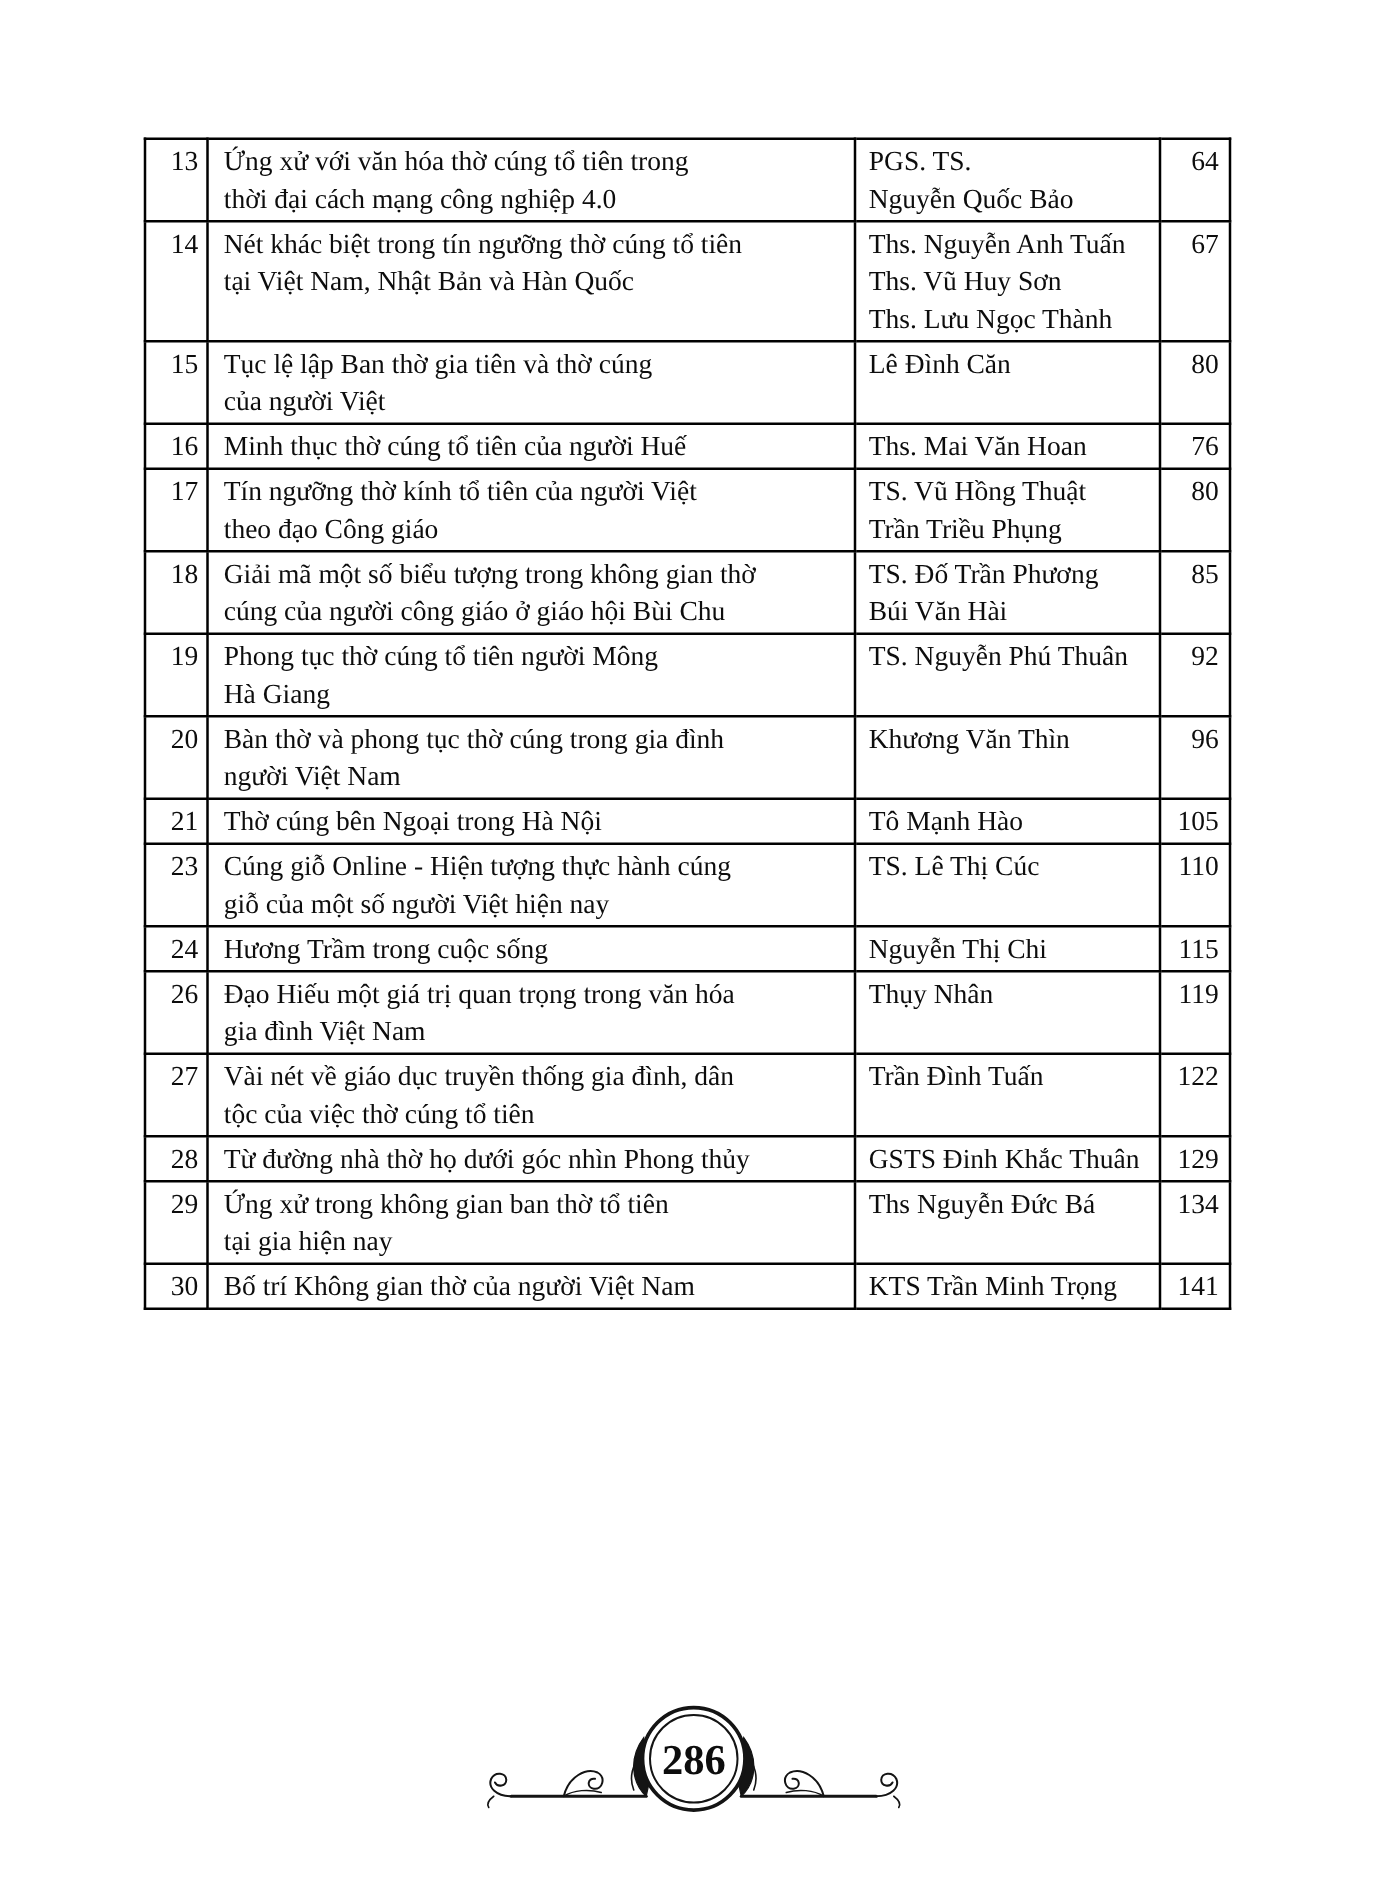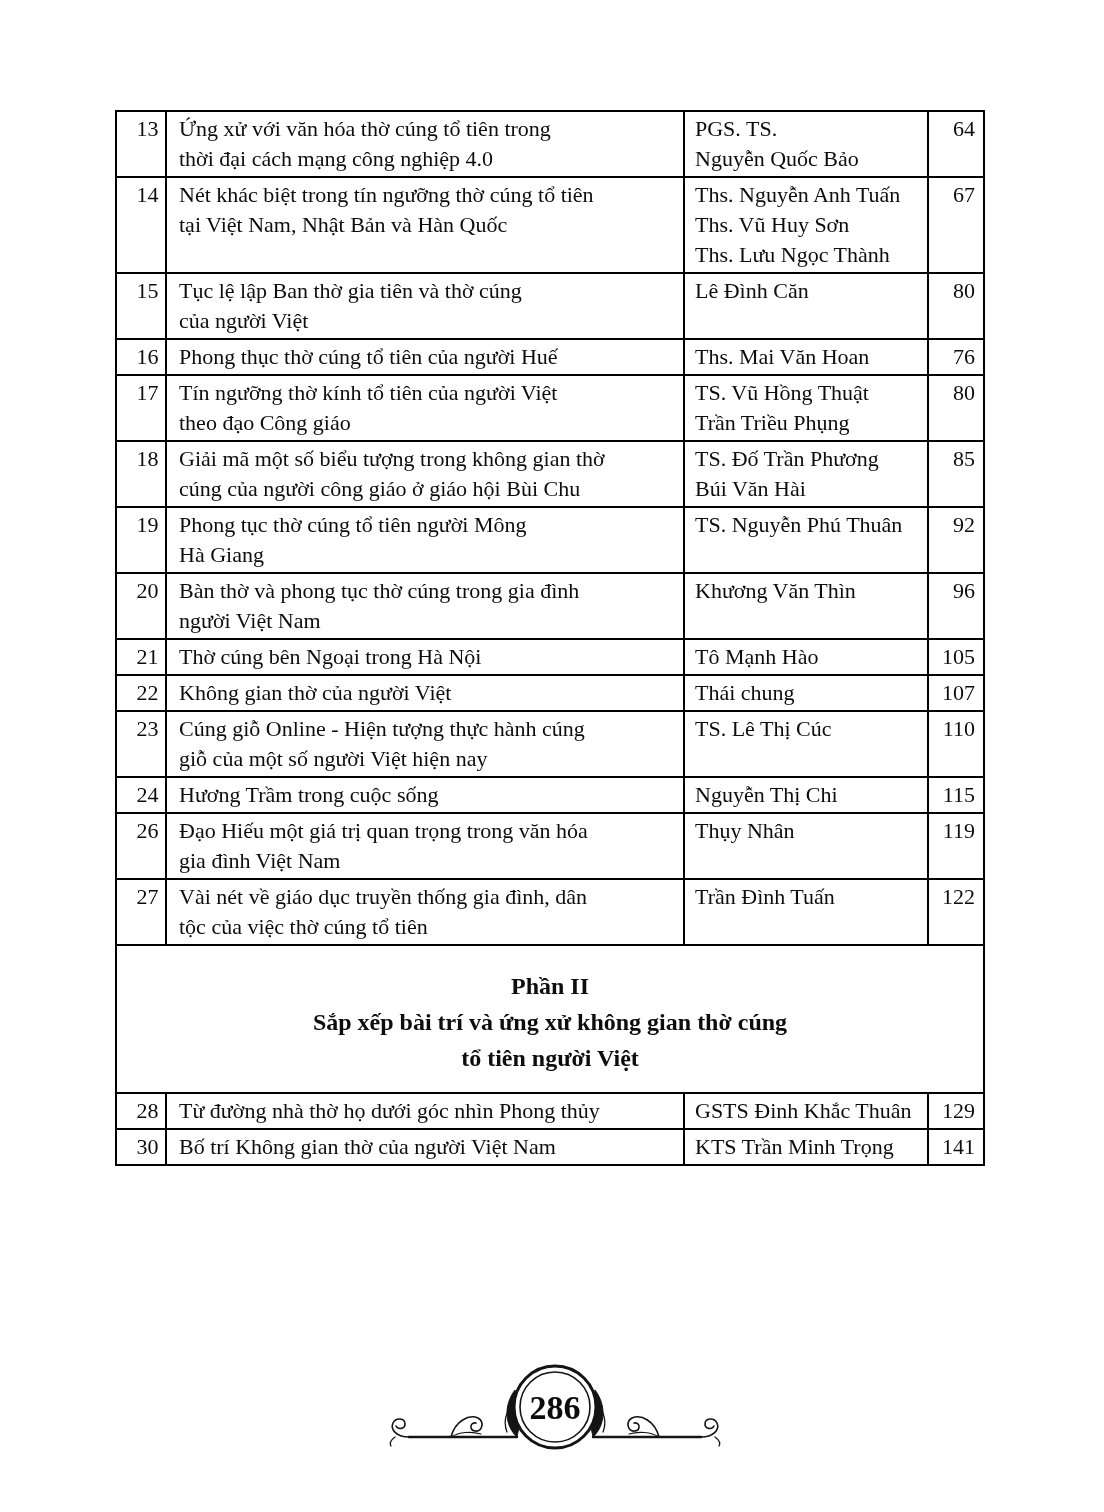--- a/index.html
+++ b/index.html
@@ -106,21 +106,21 @@
       </tr>
       <tr>
         <td class="col-no">15</td>
         <td class="col-title">Tục lệ lập Ban thờ gia tiên và thờ cúng
 của người Việt</td>
         <td class="col-author">Lê Đình Căn</td>
         <td class="col-page">80</td>
       </tr>
       <tr>
         <td class="col-no">16</td>
-        <td class="col-title">Phong thục thờ cúng tổ tiên của người Huế</td>
+        <td class="col-title">Minh thục thờ cúng tổ tiên của người Huế</td>
         <td class="col-author">Ths. Mai Văn Hoan</td>
         <td class="col-page">76</td>
       </tr>
       <tr>
         <td class="col-no">17</td>
         <td class="col-title">Tín ngưỡng thờ kính tổ tiên của người Việt
 theo đạo Công giáo</td>
         <td class="col-author">TS. Vũ Hồng Thuật
 Trần Triều Phụng</td>
         <td class="col-page">80</td>
@@ -147,26 +147,20 @@
         <td class="col-author">Khương Văn Thìn</td>
         <td class="col-page">96</td>
       </tr>
       <tr>
         <td class="col-no">21</td>
         <td class="col-title">Thờ cúng bên Ngoại trong Hà Nội</td>
         <td class="col-author">Tô Mạnh Hào</td>
         <td class="col-page">105</td>
       </tr>
       <tr>
-        <td class="col-no">22</td>
-        <td class="col-title">Không gian thờ của người Việt</td>
-        <td class="col-author">Thái chung</td>
-        <td class="col-page">107</td>
-      </tr>
-      <tr>
         <td class="col-no">23</td>
         <td class="col-title">Cúng giỗ Online - Hiện tượng thực hành cúng
 giỗ của một số người Việt hiện nay</td>
         <td class="col-author">TS. Lê Thị Cúc</td>
         <td class="col-page">110</td>
       </tr>
       <tr>
         <td class="col-no">24</td>
         <td class="col-title">Hương Trầm trong cuộc sống</td>
         <td class="col-author">Nguyễn Thị Chi</td>
@@ -180,31 +174,31 @@
         <td class="col-page">119</td>
       </tr>
       <tr>
         <td class="col-no">27</td>
         <td class="col-title">Vài nét về giáo dục truyền thống gia đình, dân
 tộc của việc thờ cúng tổ tiên</td>
         <td class="col-author">Trần Đình Tuấn</td>
         <td class="col-page">122</td>
       </tr>
       <tr>
-        <td colspan="4" class="section-cell">
-          <div class="section-line">Phần II</div>
-          <div class="section-line">Sắp xếp bài trí và ứng xử không gian thờ cúng</div>
-          <div class="section-line">tổ tiên người Việt</div>
-        </td>
-      </tr>
-      <tr>
         <td class="col-no">28</td>
         <td class="col-title">Từ đường nhà thờ họ dưới góc nhìn Phong thủy</td>
         <td class="col-author">GSTS Đinh Khắc Thuân</td>
         <td class="col-page">129</td>
+      </tr>
+      <tr>
+        <td class="col-no">29</td>
+        <td class="col-title">Ứng xử trong không gian ban thờ tổ tiên
+tại gia hiện nay</td>
+        <td class="col-author">Ths Nguyễn Đức Bá</td>
+        <td class="col-page">134</td>
       </tr>
       <tr>
         <td class="col-no">30</td>
         <td class="col-title">Bố trí Không gian thờ của người Việt Nam</td>
         <td class="col-author">KTS Trần Minh Trọng</td>
         <td class="col-page">141</td>
       </tr>
     </tbody>
 </table>
 

